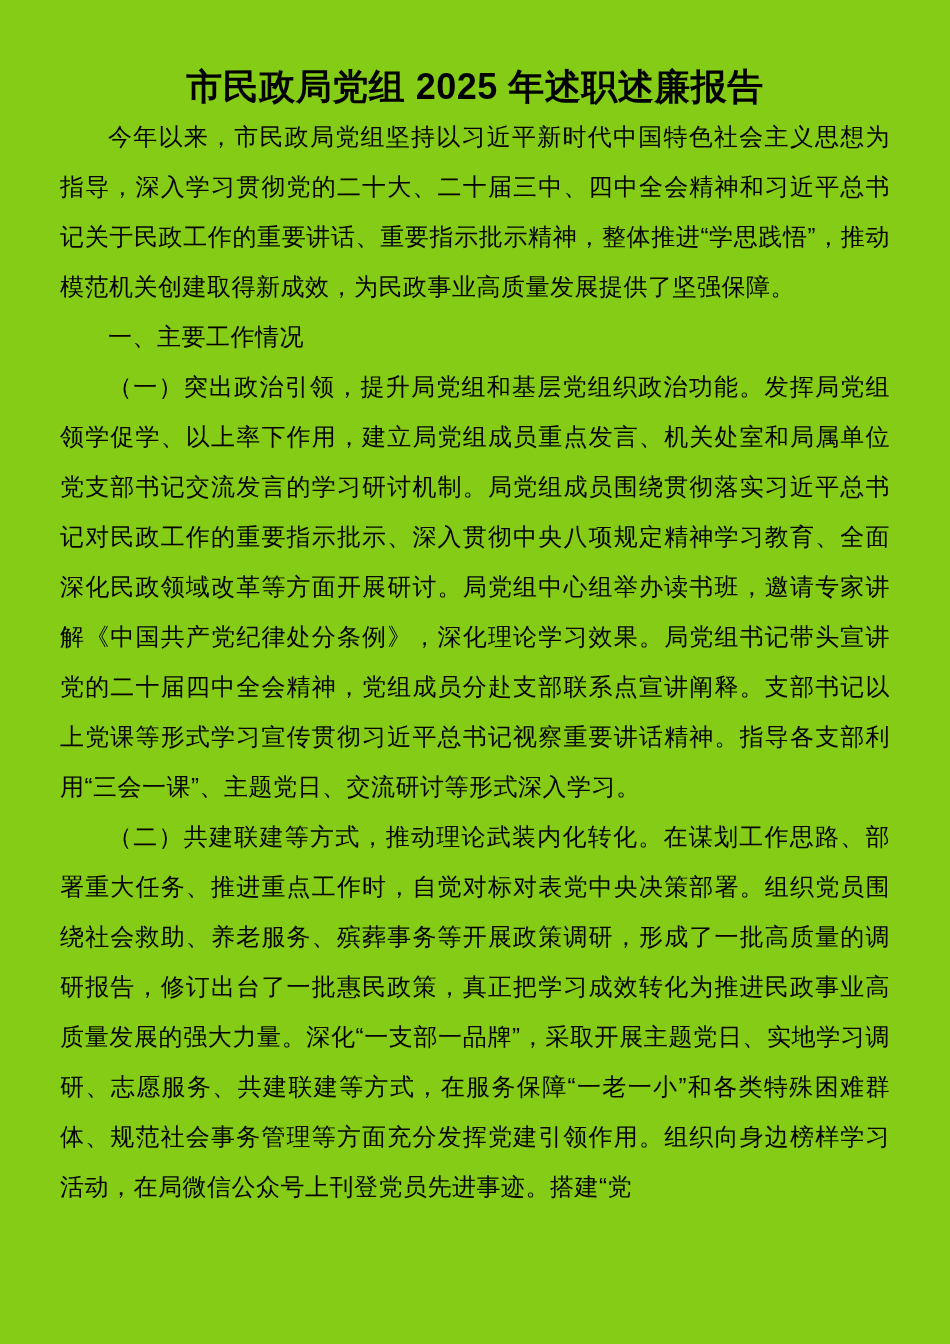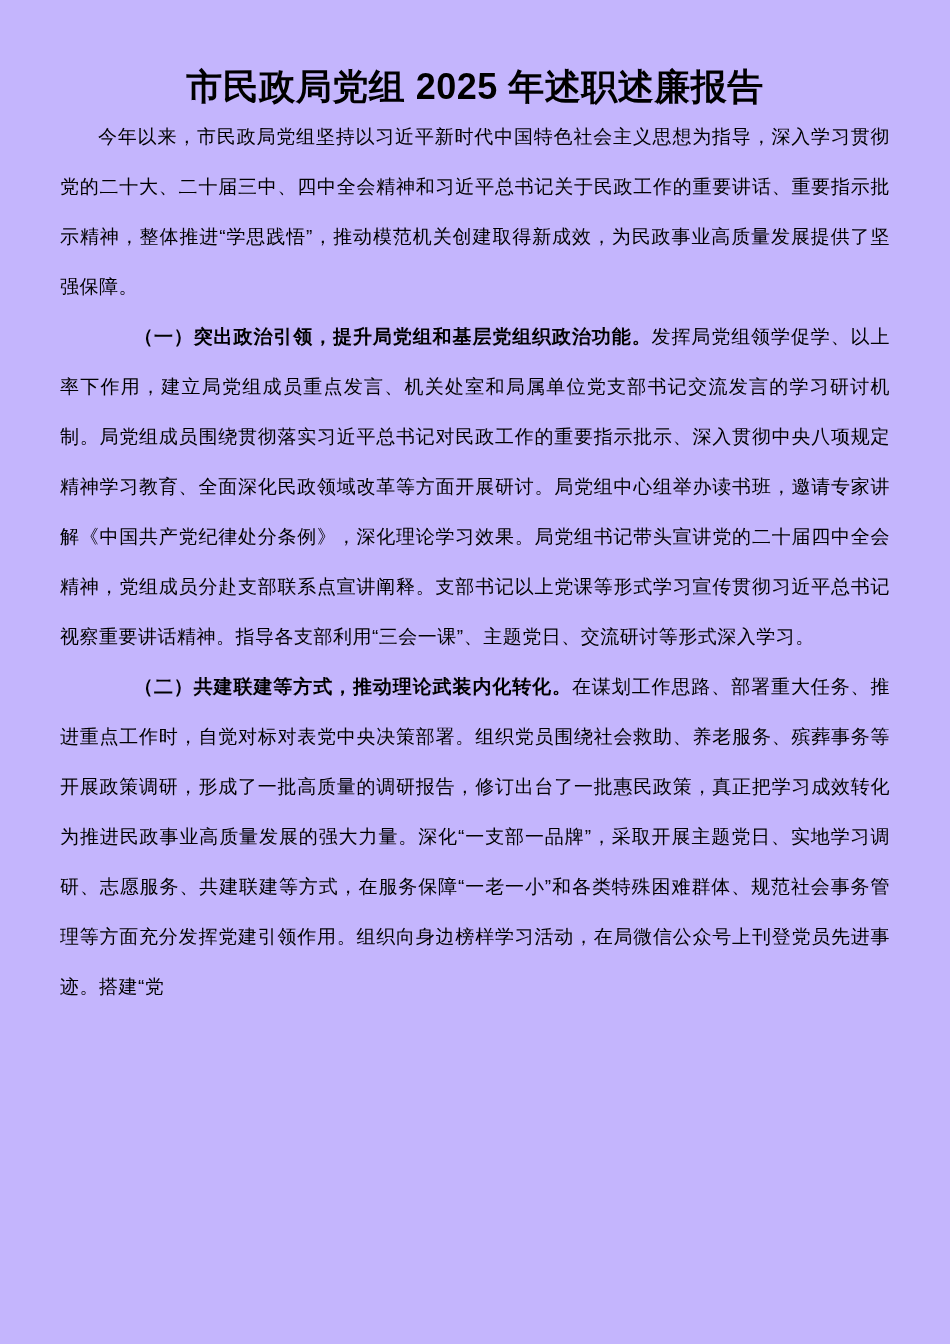--- a/index.html
+++ b/index.html
@@ -5,63 +5,63 @@
   html, body {
     margin: 0;
     padding: 0;
     background: #ffffff;
   }
   .page {
     position: relative;
     width: 950px;
     height: 1344px;
     margin: 0 auto;
-    background: #c4b5fd;
+    background: #84cc16;
     color: #000000;
     box-sizing: border-box;
     padding: 62px 60px 0 60px;
     overflow: hidden;
     font-family: "Liberation Sans", "DejaVu Sans", sans-serif;
   }
   .doc-title {
     margin: 0;
     font-size: 36px;
     font-weight: bold;
     line-height: 50px;
     text-align: center;
     letter-spacing: 0.5px;
     white-space: nowrap;
   }
   .para {
     margin: 0;
-    font-size: 19px;
+    font-size: 24px;
     line-height: 50px;
     text-align: justify;
     text-justify: inter-ideograph;
     text-align-last: left;
     text-indent: 2em;
     letter-spacing: 0.5px;
     word-break: break-all;
     overflow-wrap: break-word;
   }
   .para .lead {
-    font-weight: bold;
-    margin-left: 36px;
+    font-weight: normal;
   }
   .section-heading {
     font-weight: normal;
   }
 </style>
 </head>
 <body>
 
 <div class="page">
 
   <h1 class="doc-title">市民政局党组 2025 年述职述廉报告</h1>
 
   <p class="para"><span>今年以来，市民政局党组坚持以习近平新时代中国特色社会主义思想为指导，深入学习贯彻党的二十大、二十届三中、四中全会精神和习近平总书记关于民政工作的重要讲话、重要指示批示精神，整体推进“学思践悟”，推动模范机关创建取得新成效，为民政事业高质量发展提供了坚强保障。</span></p>
 
+  <p class="para section-heading"><span>一、主要工作情况</span></p>
 
   <p class="para"><span class="lead">（一）突出政治引领，提升局党组和基层党组织政治功能。</span><span>发挥局党组领学促学、以上率下作用，建立局党组成员重点发言、机关处室和局属单位党支部书记交流发言的学习研讨机制。局党组成员围绕贯彻落实习近平总书记对民政工作的重要指示批示、深入贯彻中央八项规定精神学习教育、全面深化民政领域改革等方面开展研讨。局党组中心组举办读书班，邀请专家讲解《中国共产党纪律处分条例》，深化理论学习效果。局党组书记带头宣讲党的二十届四中全会精神，党组成员分赴支部联系点宣讲阐释。支部书记以上党课等形式学习宣传贯彻习近平总书记视察重要讲话精神。指导各支部利用“三会一课”、主题党日、交流研讨等形式深入学习。</span></p>
 
   <p class="para"><span class="lead">（二）共建联建等方式，推动理论武装内化转化。</span><span>在谋划工作思路、部署重大任务、推进重点工作时，自觉对标对表党中央决策部署。组织党员围绕社会救助、养老服务、殡葬事务等开展政策调研，形成了一批高质量的调研报告，修订出台了一批惠民政策，真正把学习成效转化为推进民政事业高质量发展的强大力量。深化“一支部一品牌”，采取开展主题党日、实地学习调研、志愿服务、共建联建等方式，在服务保障“一老一小”和各类特殊困难群体、规范社会事务管理等方面充分发挥党建引领作用。组织向身边榜样学习活动，在局微信公众号上刊登党员先进事迹。搭建“党</span></p>
 
 </div>
 
 </body></html>

